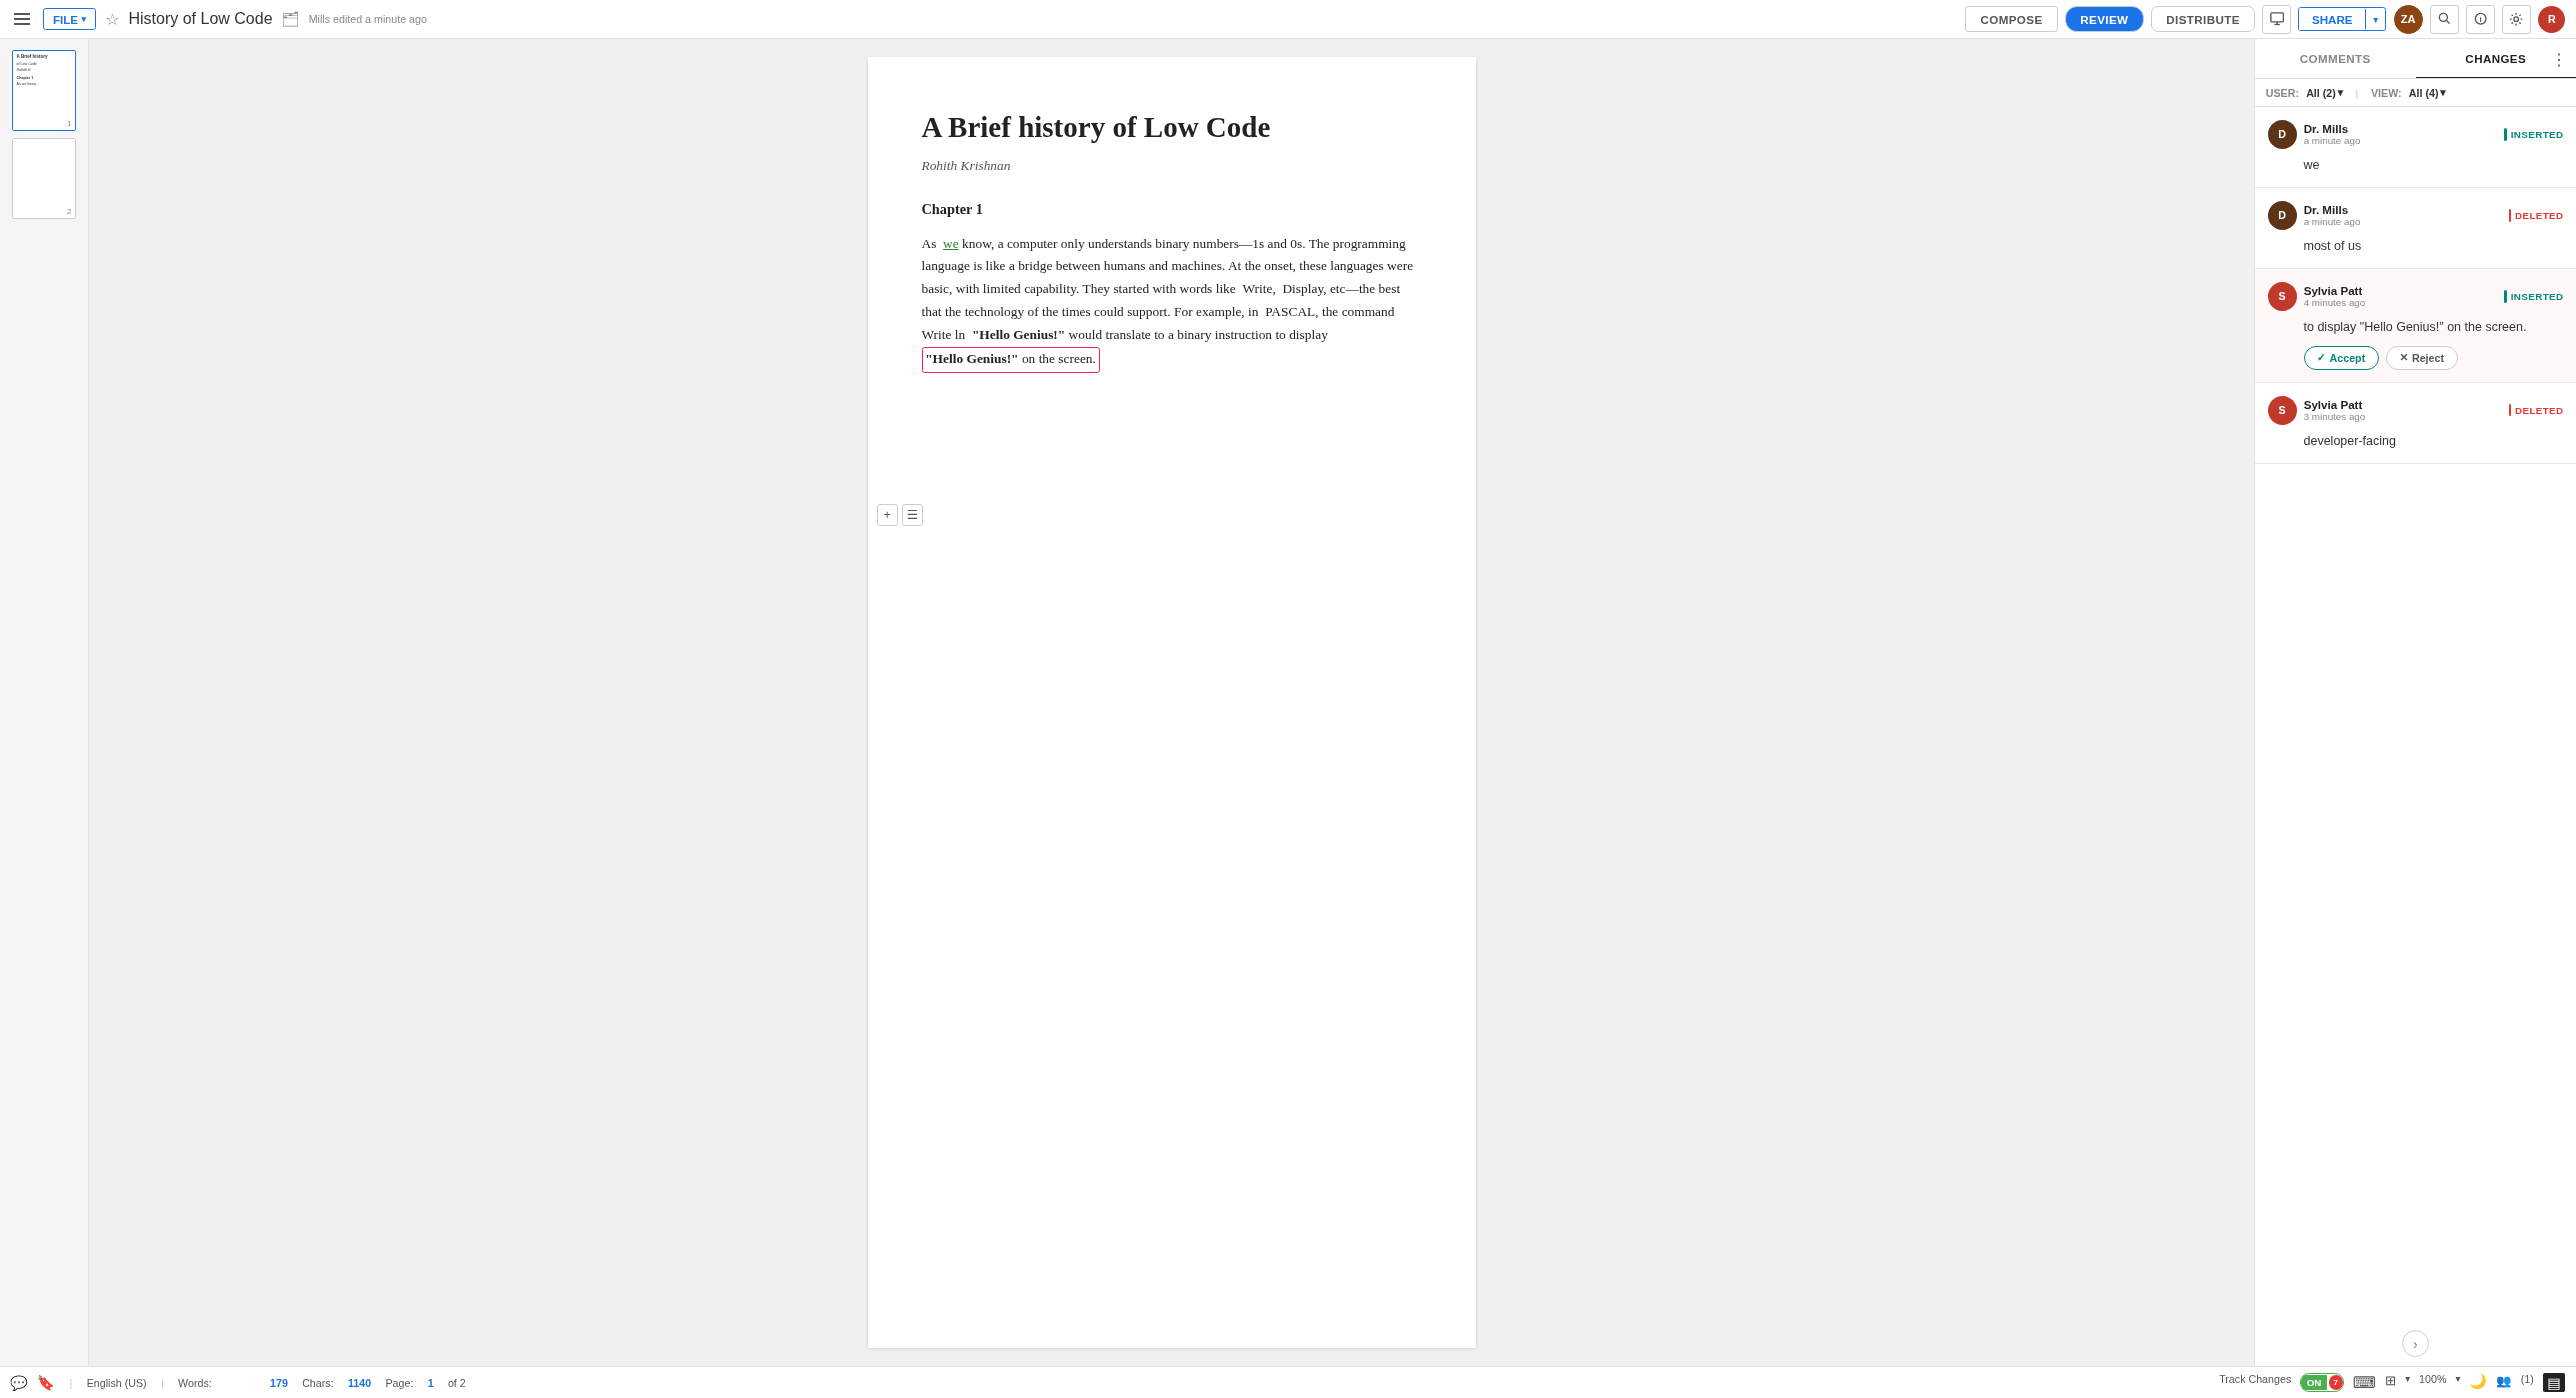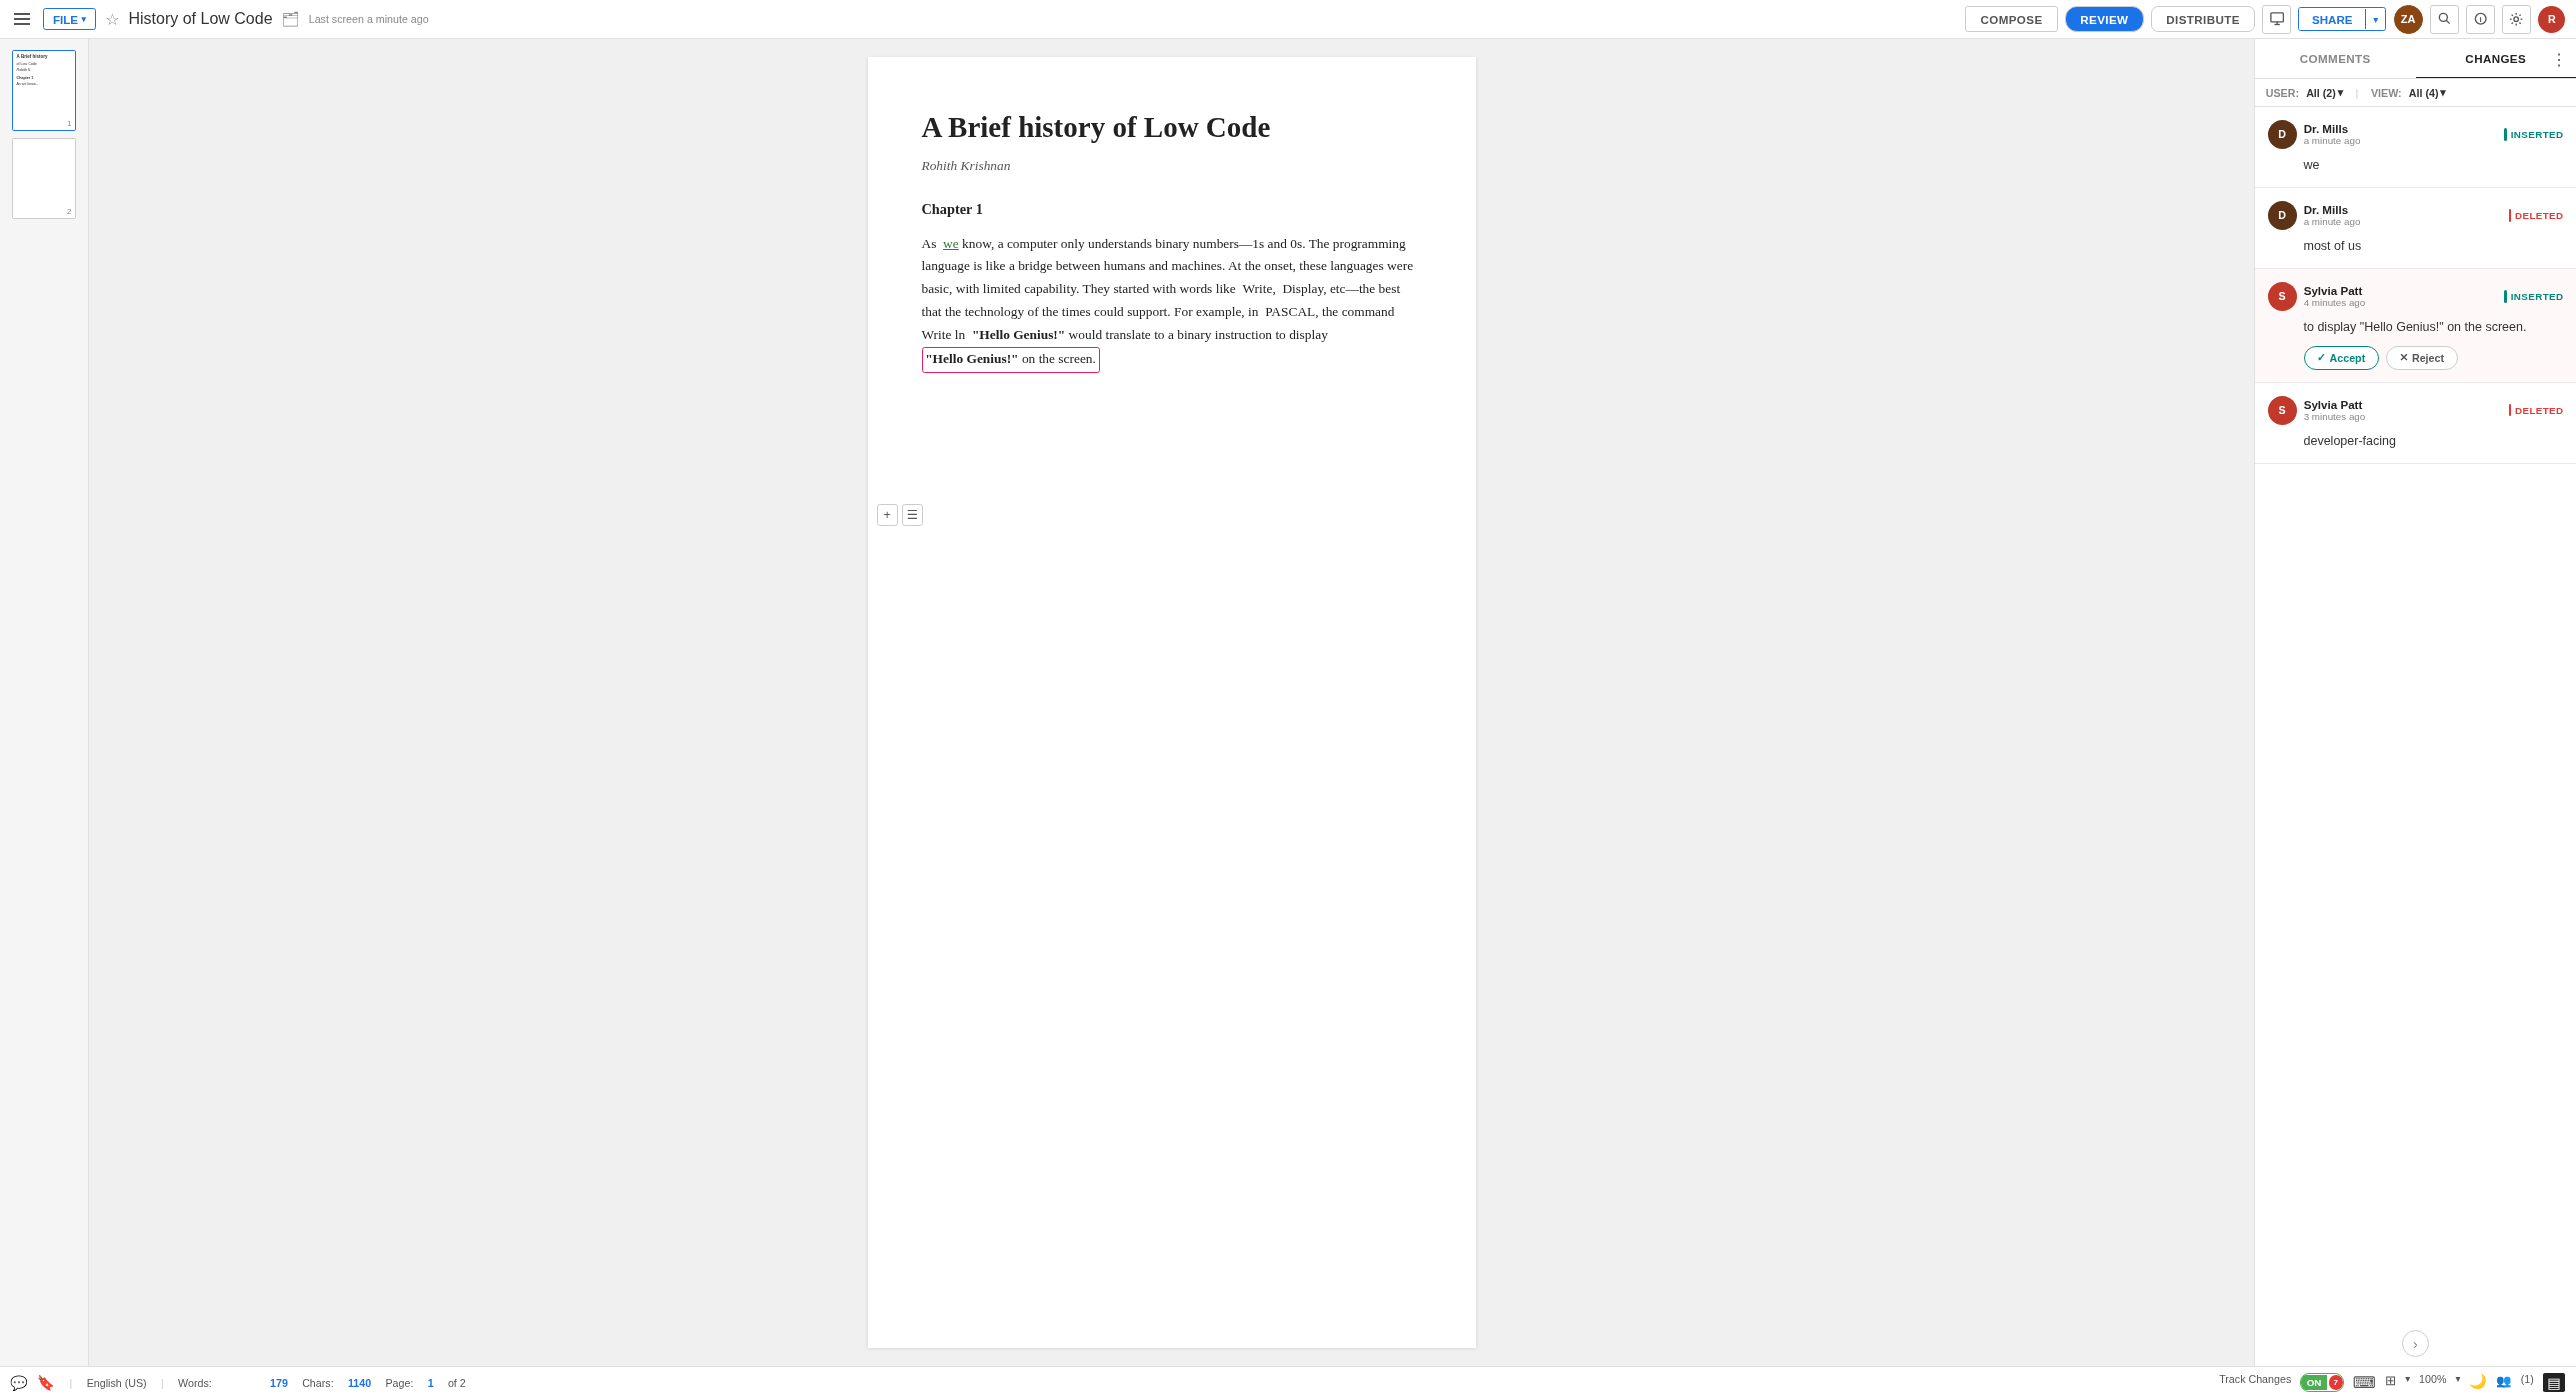--- a/index.html
+++ b/index.html
@@ -101,21 +101,21 @@
       <span></span>
       <span></span>
   </div>
   <button class="file-btn">
     <span>FILE</span>
     <span class="caret">▾</span>
   </button>
   <span class="star-icon">☆</span>
   <span class="doc-title">History of Low Code</span>
   <span class="folder-icon">🗂</span>
-  <span class="last-edited">Last screen a minute ago</span>
+  <span class="last-edited">Mills edited a minute ago</span>
   <div class="header-right">
     <button class="compose-btn">COMPOSE</button>
     <button class="review-btn">REVIEW</button>
     <button class="distribute-btn">DISTRIBUTE</button>
     <div class="icon-btn">
       <svg width="14.3" height="14.3" viewBox="0 0 16 16" fill="none" xmlns="http://www.w3.org/2000/svg">
         <rect x="1" y="1" width="14" height="10" rx="1" stroke="#555" stroke-width="1.5" fill="none"></rect>
         <line x1="8" y1="11" x2="8" y2="14" stroke="#555" stroke-width="1.5"></line>
         <line x1="5" y1="14" x2="11" y2="14" stroke="#555" stroke-width="1.5"></line>
       </svg>

